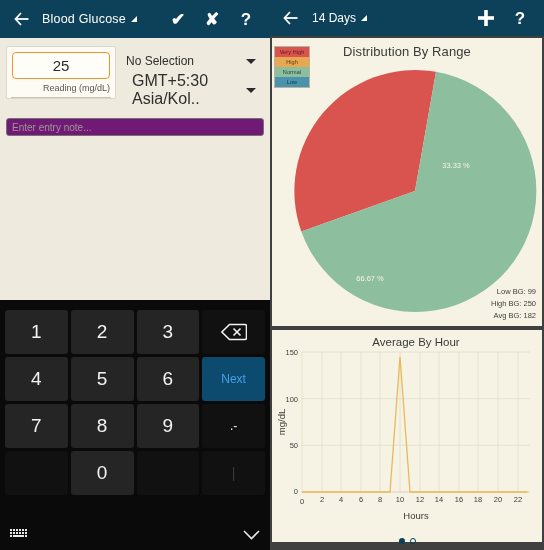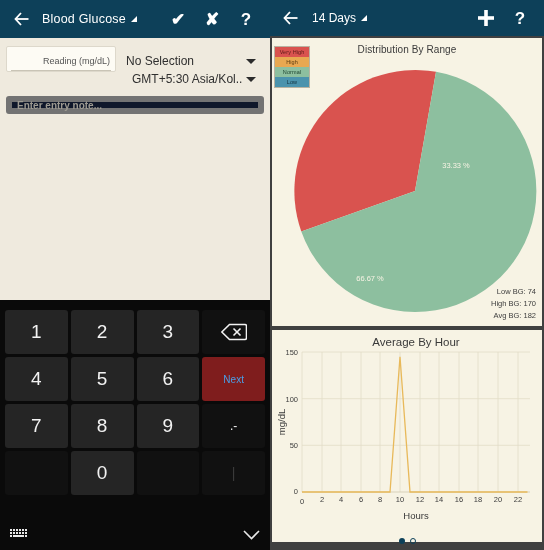--- a/index.html
+++ b/index.html
@@ -77,50 +77,50 @@
     border-left: 5px solid transparent;
     border-right: 5px solid transparent;
     border-top: 5px solid #2b2b2b;
   }
   .date-chip {
     display: inline-block; background: #0d4059; color: #fff;
     font-size: 9px; padding: 4px 8px; border-radius: 3px;
     margin: 4px 0 5px 0; white-space: nowrap;
   }
   .tz-row { display: flex; align-items: center; justify-content: space-between; padding-right: 8px; }
-  .tz-text { font-size: 12px; color: #2f2f2f; padding-left: 6px; }
+  .tz-text { font-size: 16px; color: #2f2f2f; padding-left: 6px; }
 
   .notes-block { padding: 10px 6px 0 6px; }
   .notes-label { font-size: 10px; color: #2b2b2b; padding-bottom: 4px; }
   .notes-input {
-    height: 18px; background: #0f172a;
-    border: 6px solid #737373; border-radius: 3px;
+    height: 18px; background: #701a75;
+    border: 1px solid #737373; border-radius: 3px;
     display: flex; align-items: center; padding: 0 5px;
-    font-size: 10px; color: #9d9a91; font-weight: bold;
+    font-size: 10px; color: #9d9a91;
   }
 
   
   .keyboard {
     position: absolute; left: 0; bottom: 0;
     width: 270px; height: 250px; background: #0a0a0a;
   }
   .kb-grid {
     display: grid;
     grid-template-columns: repeat(4, 1fr);
     grid-template-rows: repeat(4, 44px);
     gap: 3px; padding: 10px 5px 0 5px;
   }
   .key {
     background: #252525; border-radius: 3px;
     display: flex; align-items: center; justify-content: center;
     color: #f2f2f2; font-size: 19px; user-select: none;
   }
   .key.blank { background: #111; }
   .key.dark { background: #111; }
-  .key.next { color: #4a9fe8; font-size: 10px; background: #7f1d1d; }
+  .key.next { color: #4a9fe8; font-size: 12px; background: #0c4a6e; }
   .key.punct { font-size: 12px; background: #111; }
   .key.bar { color: #3a3a3a; font-size: 14px; background: #111; }
   .key svg { display: block; }
   .kb-bottom {
     position: absolute; left: 0; bottom: 0; width: 270px; height: 32px;
     display: flex; align-items: center; justify-content: space-between;
     padding: 0 10px;
   }
   .kb-ico { color: #e8e8e8; font-size: 13px; line-height: 1; }
   .kb-chev { color: #e8e8e8; font-size: 15px; line-height: 1; }
@@ -135,21 +135,21 @@
     display: flex; align-items: center; padding: 0 8px; color: #fff;
   }
   .appbar2-title { font-size: 12px; margin-left: 8px; }
 
   .card {
     background: #f7f3e4; margin: 2px 2px 0 2px;
     position: relative;
   }
   .pie-card { height: 288px; }
   .chart-title {
-    text-align: center; font-size: 10px; color: #3a3a3a;
+    text-align: center; font-size: 13px; color: #3a3a3a;
     padding-top: 6px; letter-spacing: .1px;
   }
   .legend {
     position: absolute; left: 2px; top: 8px;
     border: 1px solid #b9b3a2; width: 36px;
   }
   .legend-item {
     font-size: 5.5px; color: #4a3520; text-align: center;
     height: 10px; line-height: 10px; letter-spacing: .1px;
   }
@@ -193,20 +193,21 @@
         <div class="act">✔</div>
         <div class="act">✘</div>
         <div class="act">?</div>
       </div>
     </div>
 
     <div class="form-area">
       <div class="form-row">
 
         <div class="reading-card">
+          <div class="reading-input">25</div>
           <div class="reading-label">Reading (mg/dL)</div>
           <div class="reading-rule"></div>
         </div>
 
         <div class="right-fields">
           <div class="sel-row">
             <span class="sel-text">No Selection</span>
             <span class="caret"></span>
           </div>
           <div class="tz-row">
@@ -324,22 +325,22 @@
 
           <path d="M135 131
                    L113.99 250.16
                    A121 121 0 1 1 248.71 90.62 Z" fill="#8dbf9f" transform="rotate(180 135 131)"></path>
           <text x="176" y="108" fill="#f7f3e4" font-size="7.5" font-family="Liberation Sans, sans-serif" text-anchor="middle">33.33 %</text>
           <text x="90" y="221" fill="#f7f3e4" font-size="7.5" font-family="Liberation Sans, sans-serif" text-anchor="middle">66.67 %</text>
         </svg>
       </div>
 
       <div class="stats">
-        <div>Low BG: 74</div>
-        <div>High BG: 170</div>
+        <div>Low BG: 99</div>
+        <div>High BG: 250</div>
         <div>Avg BG: 182</div>
       </div>
     </div>
 
     <div class="card line-card">
       <div class="line-wrap">
         <svg width="270" height="196" viewBox="0 0 270 196" aria-hidden="true">
 
           <g stroke="#e2dcc7" stroke-width="0.8">
             <line x1="30" y1="22" x2="30" y2="162"></line>

